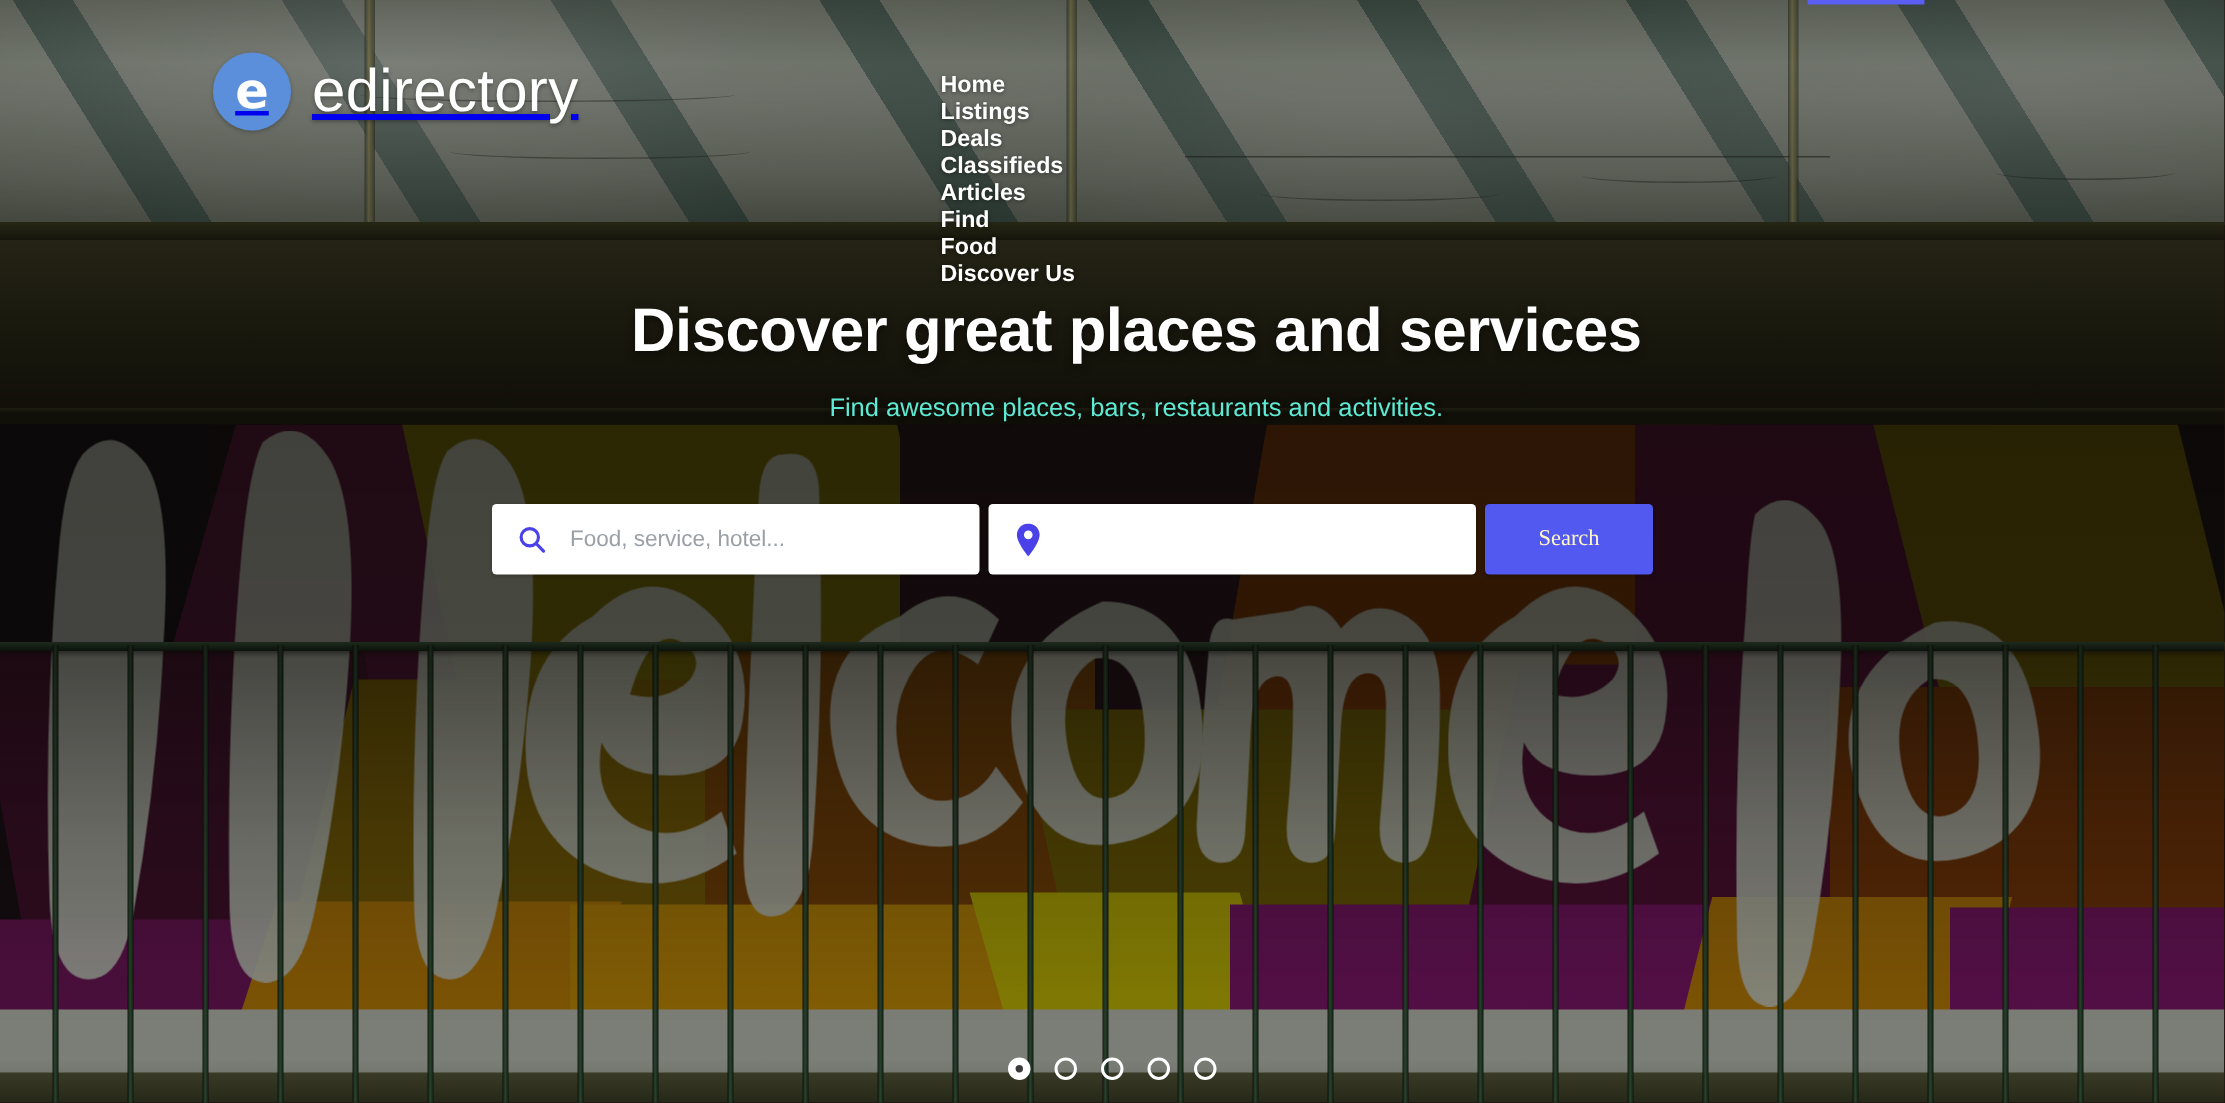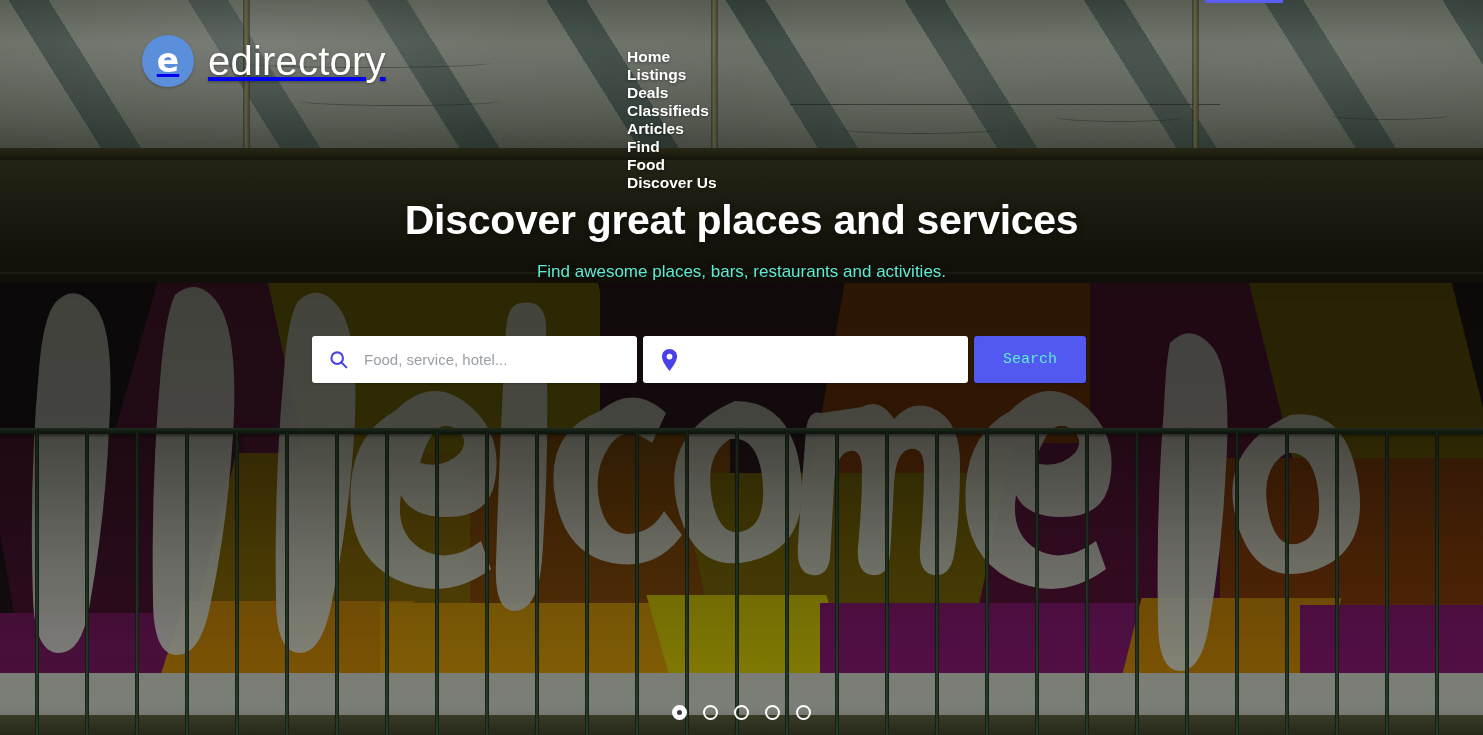--- a/index.html
+++ b/index.html
@@ -155,21 +155,21 @@
     color: #ffffff; text-decoration: none;
     font-size: 15.5px; font-weight: 700;
     padding: 0 17px;
     text-shadow: 0 1px 3px rgba(0,0,0,.45);
     white-space: nowrap;
   }
   .nav a.active { font-weight: 700; }
 
   
   .hero-content {
-    position: absolute; left: 0; top: 0; width: 1345px; height: 735px;
+    position: absolute; left: 16px; top: 0; width: 1345px; height: 735px;
     z-index: 25;
   }
   .hero-title {
     position: absolute; left: 0; top: 197px; width: 1483px;
     text-align: center;
     font-size: 41px; font-weight: 700; color: #ffffff;
     letter-spacing: -0.3px;
     text-shadow: 0 2px 6px rgba(0,0,0,.5);
   }
   .hero-sub {
@@ -197,22 +197,22 @@
   }
   .field input {
     border: none; outline: none; background: transparent;
     font-family: "Liberation Sans", sans-serif;
     font-size: 15px; color: #3c4043; width: 100%;
     padding-right: 12px;
   }
   .field input::placeholder { color: #9aa0a6; }
   .search-btn {
     width: 112px; height: 47px; border: none; border-radius: 3px;
-    background: #5259f0; color: #5eead4;
-    font-family: Liberation Mono, monospace;
+    background: #5259f0; color: #fef9c3;
+    font-family: Liberation Serif, serif;
     font-size: 15px; font-weight: 400; cursor: pointer;
     box-shadow: 0 1px 2px rgba(0,0,0,.22);
   }
 
   
   .dots {
     position: absolute; left: 0; top: 705px; width: 1483px;
     display: flex; justify-content: center; align-items: center; gap: 16px;
     z-index: 28;
   }

